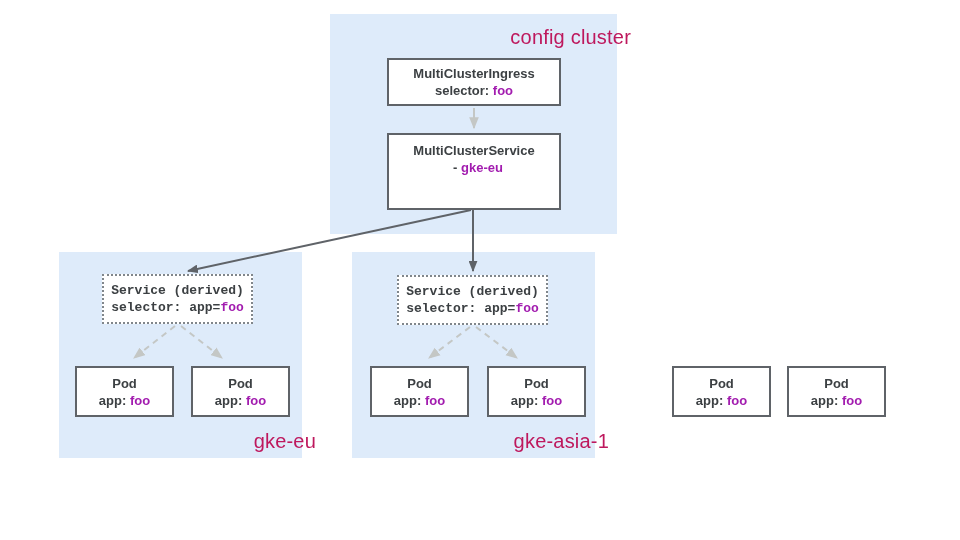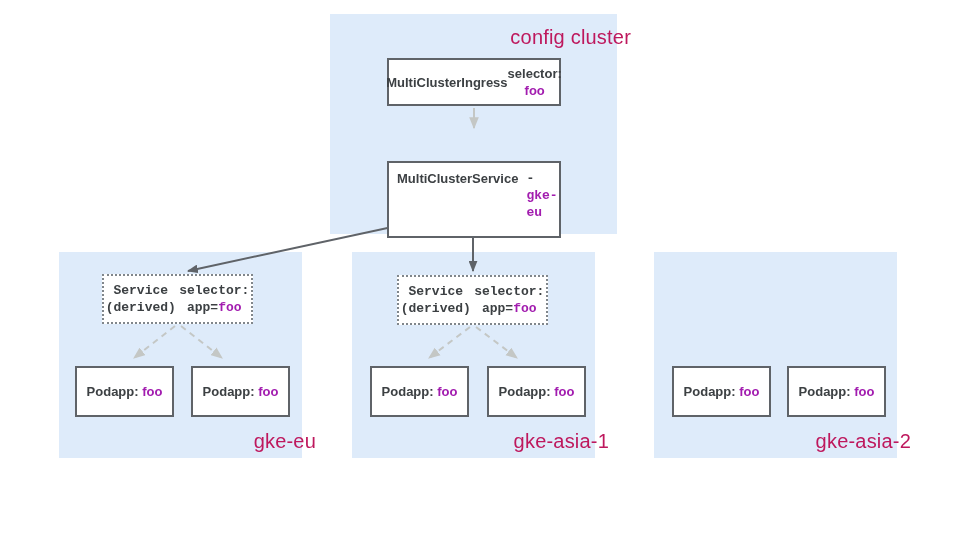--- a/index.html
+++ b/index.html
@@ -28,43 +28,42 @@
     color: #be185d;
     letter-spacing: 0.2px;
     margin-left: 14px;
   }
   .box {
     position: absolute;
     background: #ffffff;
     border: 2px solid #5F6368;
     box-sizing: border-box;
     display: flex;
-    flex-direction: row;
+    flex-direction: column;
     align-items: center;
     justify-content: center;
     font-size: 13px;
     font-weight: bold;
     color: #3C4043;
     line-height: 17px;
     text-align: center;
   }
   .box.dotted {
     border: 2px dotted #80868B;
     font-family: Liberation Mono, monospace;
   }
   .blue { color: #a21caf; }
   .mcs-box {
     align-items: stretch;
     justify-content: flex-start;
     padding: 7px 8px 6px 8px;
-    margin-top: 28px;
   }
   .mcs-title { text-align: center; }
   .mcs-line { text-align: left; padding-left: 2px; }
-  .mcs-item { text-align: left; padding-left: 8px; font-family: Liberation Mono, monospace; }
+  .mcs-item { text-align: center; padding-left: 8px; }
   .arrows-layer {
     position: absolute;
     left: 0;
     top: 0;
     width: 960px;
     height: 540px;
     pointer-events: none;
   }
 </style>
 </head>
@@ -74,23 +73,20 @@
 
   <div class="panel" style="left:330px; top:14px; width:287px; height:220px;">
     <div class="panel-label" style="top:12px;">config cluster</div>
   </div>
 
   <div class="panel" style="left:59px; top:252px; width:243px; height:206px;">
     <div class="panel-label" style="top:178px;">gke-eu</div>
   </div>
   <div class="panel" style="left:352px; top:252px; width:243px; height:206px;">
     <div class="panel-label" style="top:178px;">gke-asia-1</div>
-  </div>
-  <div class="panel" style="left:654px; top:252px; width:243px; height:206px;">
-    <div class="panel-label" style="top:178px;">gke-asia-2</div>
   </div>
 
   <svg class="arrows-layer" viewBox="0 0 960 540" xmlns="http://www.w3.org/2000/svg">
     <defs>
       <marker id="head-dark" markerUnits="userSpaceOnUse" markerWidth="11" markerHeight="9" viewBox="0 0 10 8" refX="9" refY="4" orient="auto">
         <path d="M0,0 L10,4 L0,8 Z" fill="#5F6368"></path>
       </marker>
       <marker id="head-light" markerUnits="userSpaceOnUse" markerWidth="12" markerHeight="10" viewBox="0 0 10 8" refX="9" refY="4" orient="auto">
         <path d="M0,0 L10,4 L0,8 Z" fill="#C4C7C5"></path>
       </marker>

